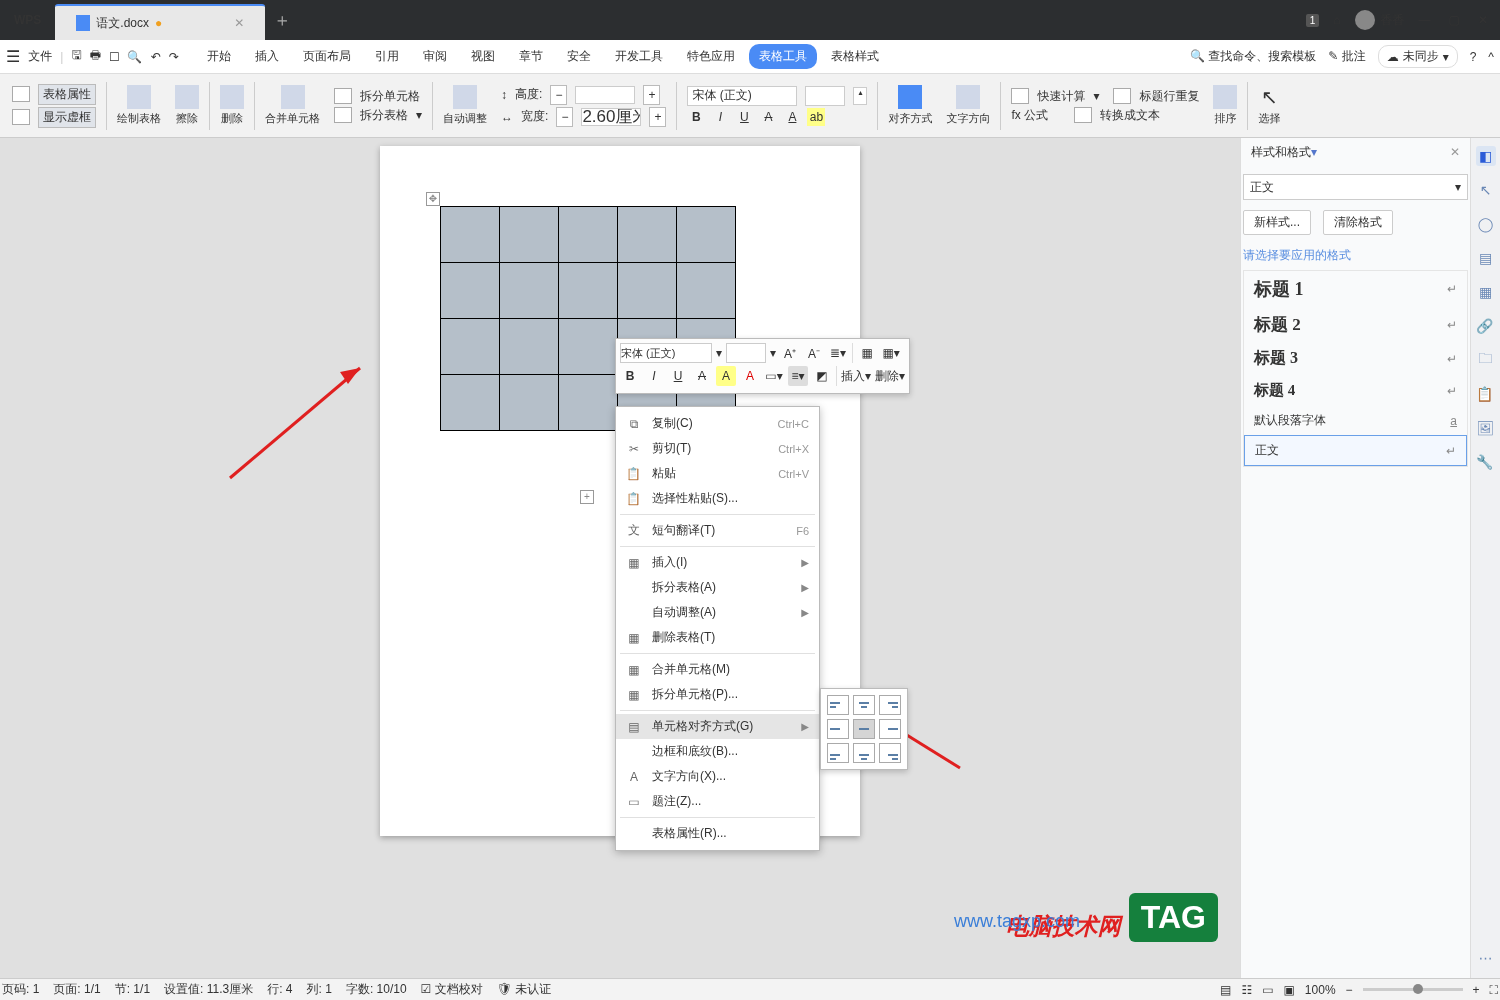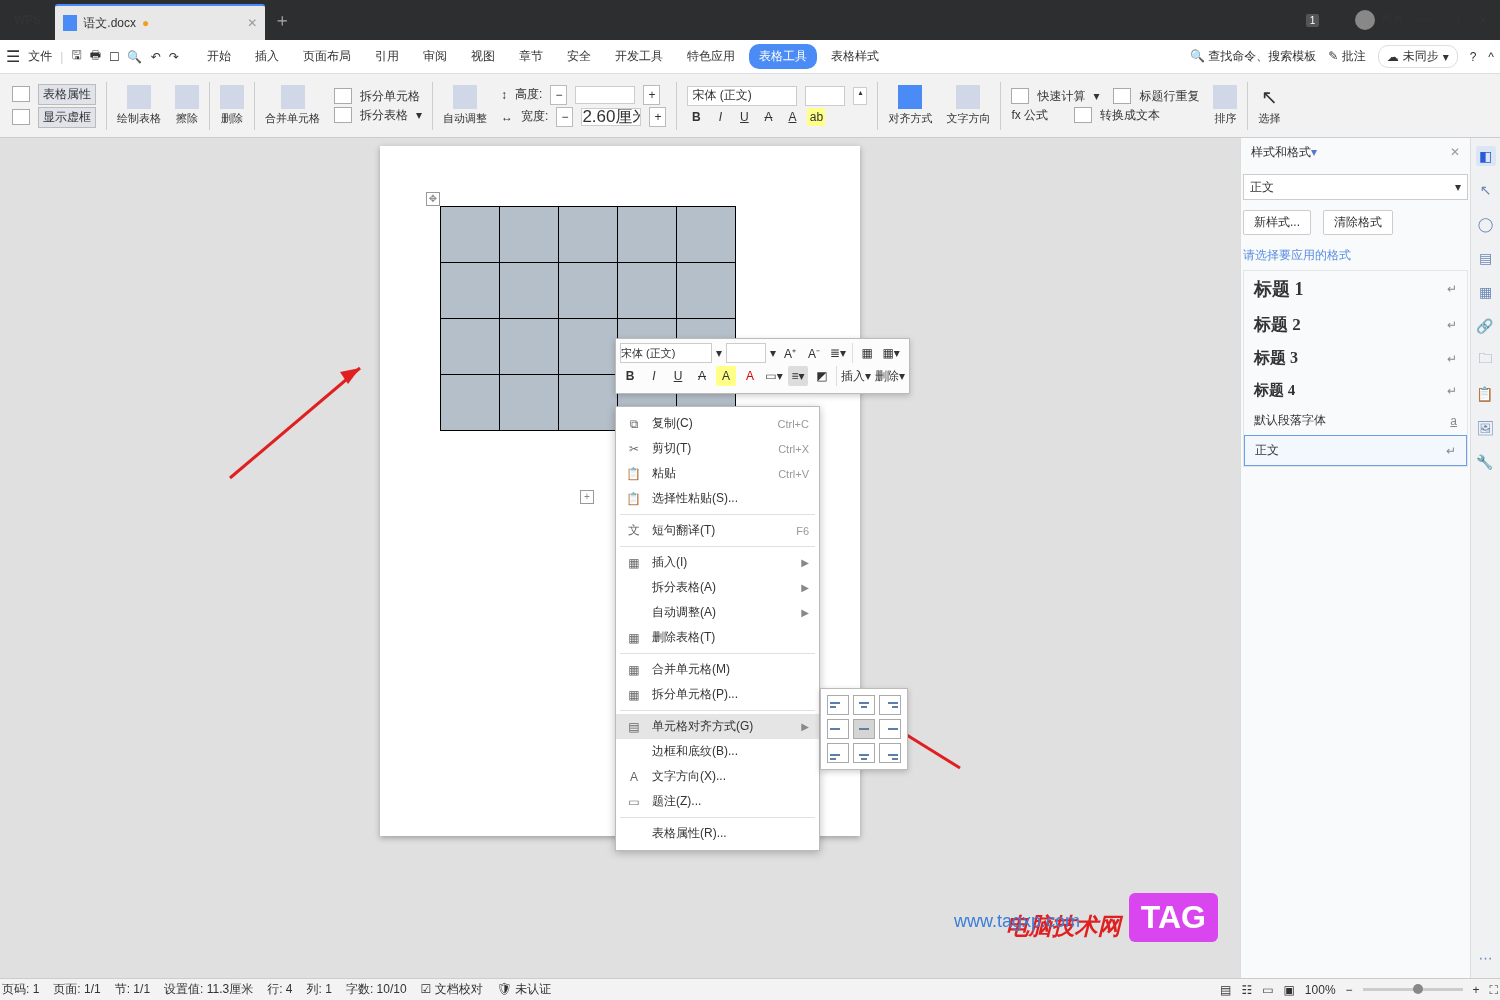--- a/index.html
+++ b/index.html
@@ -1,19 +1,19 @@
 <!DOCTYPE html>
 <html><head>
 <meta charset="utf-8">
 <style>
 *{margin:0;padding:0;box-sizing:border-box;font-family:"Microsoft YaHei",Arial,sans-serif;font-size:12px;color:#333;}
 body{background:#fff;overflow:hidden;}
 .titlebar{height:40px;background:#2c2e30;display:flex;align-items:stretch;}
 .wps-logo{display:flex;align-items:center;padding:0 14px;color:#fff;font-size:13px;font-weight:bold;}
-.tab-doc{background:#e8e8e8;display:flex;align-items:center;padding:0 8px;min-width:210px;gap:6px;border-top:2px solid #4a8bf5;margin-top:4px;border-radius:3px 3px 0 0;}
+.tab-doc{background:#e8e8e8;display:flex;align-items:center;padding:0 21px;min-width:210px;gap:6px;border-top:2px solid #4a8bf5;margin-top:4px;border-radius:3px 3px 0 0;}
 .close-tab{margin-left:auto;color:#999;}
 .add-tab{width:34px;display:flex;align-items:center;justify-content:center;color:#aaa;font-size:18px;}
 .title-right{margin-left:auto;display:flex;align-items:center;gap:14px;padding-right:12px;color:#ccc;}
 .win-controls{display:flex;gap:18px;color:#aaa;font-size:14px;}
 .user-chip{display:flex;align-items:center;gap:6px;}
 .avatar{width:20px;height:20px;border-radius:50%;background:#888;}
 .badge{background:#555;color:#fff;padding:1px 4px;font-size:10px;border-radius:2px;}
 
 .menubar{height:34px;background:#fff;border-bottom:1px solid #ddd;display:flex;align-items:center;padding:0 6px;gap:4px;}
 .menu-left{display:flex;align-items:center;gap:8px;}
@@ -89,21 +89,21 @@
 .side-ic.active{background:#dbe5f3;border-radius:3px;color:#2a5bd7;}
 
 .statusbar{position:absolute;bottom:0;left:0;right:0;height:22px;background:#f3f3f3;border-top:1px solid #ccc;display:flex;align-items:center;padding:0 2px;gap:14px;font-size:11px;color:#555;}
 .sb-right{margin-left:auto;display:flex;align-items:center;gap:10px;}
 .zoom-track{width:100px;height:3px;background:#ccc;position:relative;}
 .zoom-thumb{position:absolute;left:50%;top:-4px;width:10px;height:10px;border-radius:50%;background:#888;}
 
 .watermark{position:absolute;right:22px;bottom:36px;display:flex;align-items:flex-end;gap:8px;}
 .wm-text{color:#e02020;font-size:23px;font-weight:bold;font-style:italic;}
 .wm-url{color:#3a7ed8;font-size:15px;position:absolute;right:160px;bottom:12px;}
-.wm-tag{background:#d946ef;color:#fff;font-size:32px;font-weight:bold;padding:6px 12px;border-radius:6px;}
+.wm-tag{background:#15803d;color:#fff;font-size:32px;font-weight:bold;padding:6px 12px;border-radius:6px;}
 svg{display:block;}
 .doc-ic{width:14px;height:16px;background:#4a8bf5;display:inline-block;}
 </style>
 </head>
 <body>
 
 <div class="titlebar">
   <div class="wps-logo">
       <span>WPS</span>
     </div>

